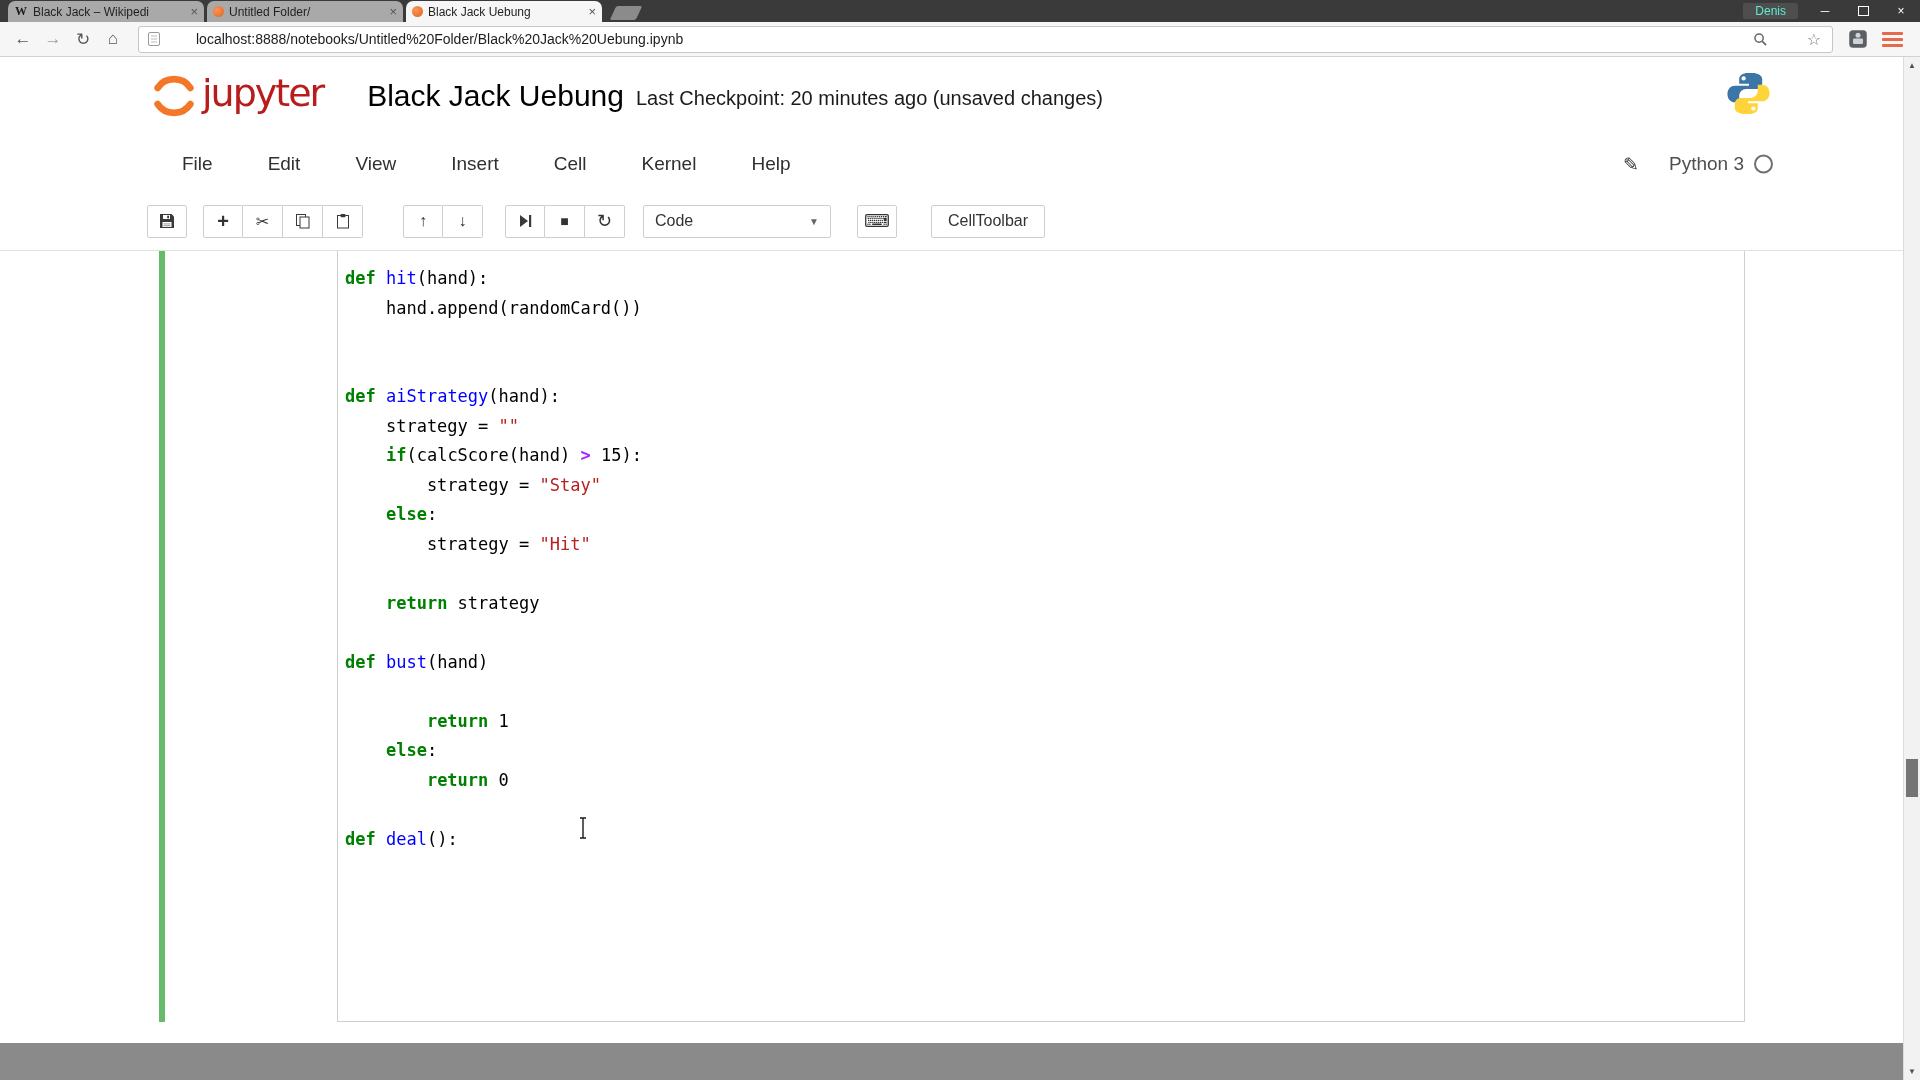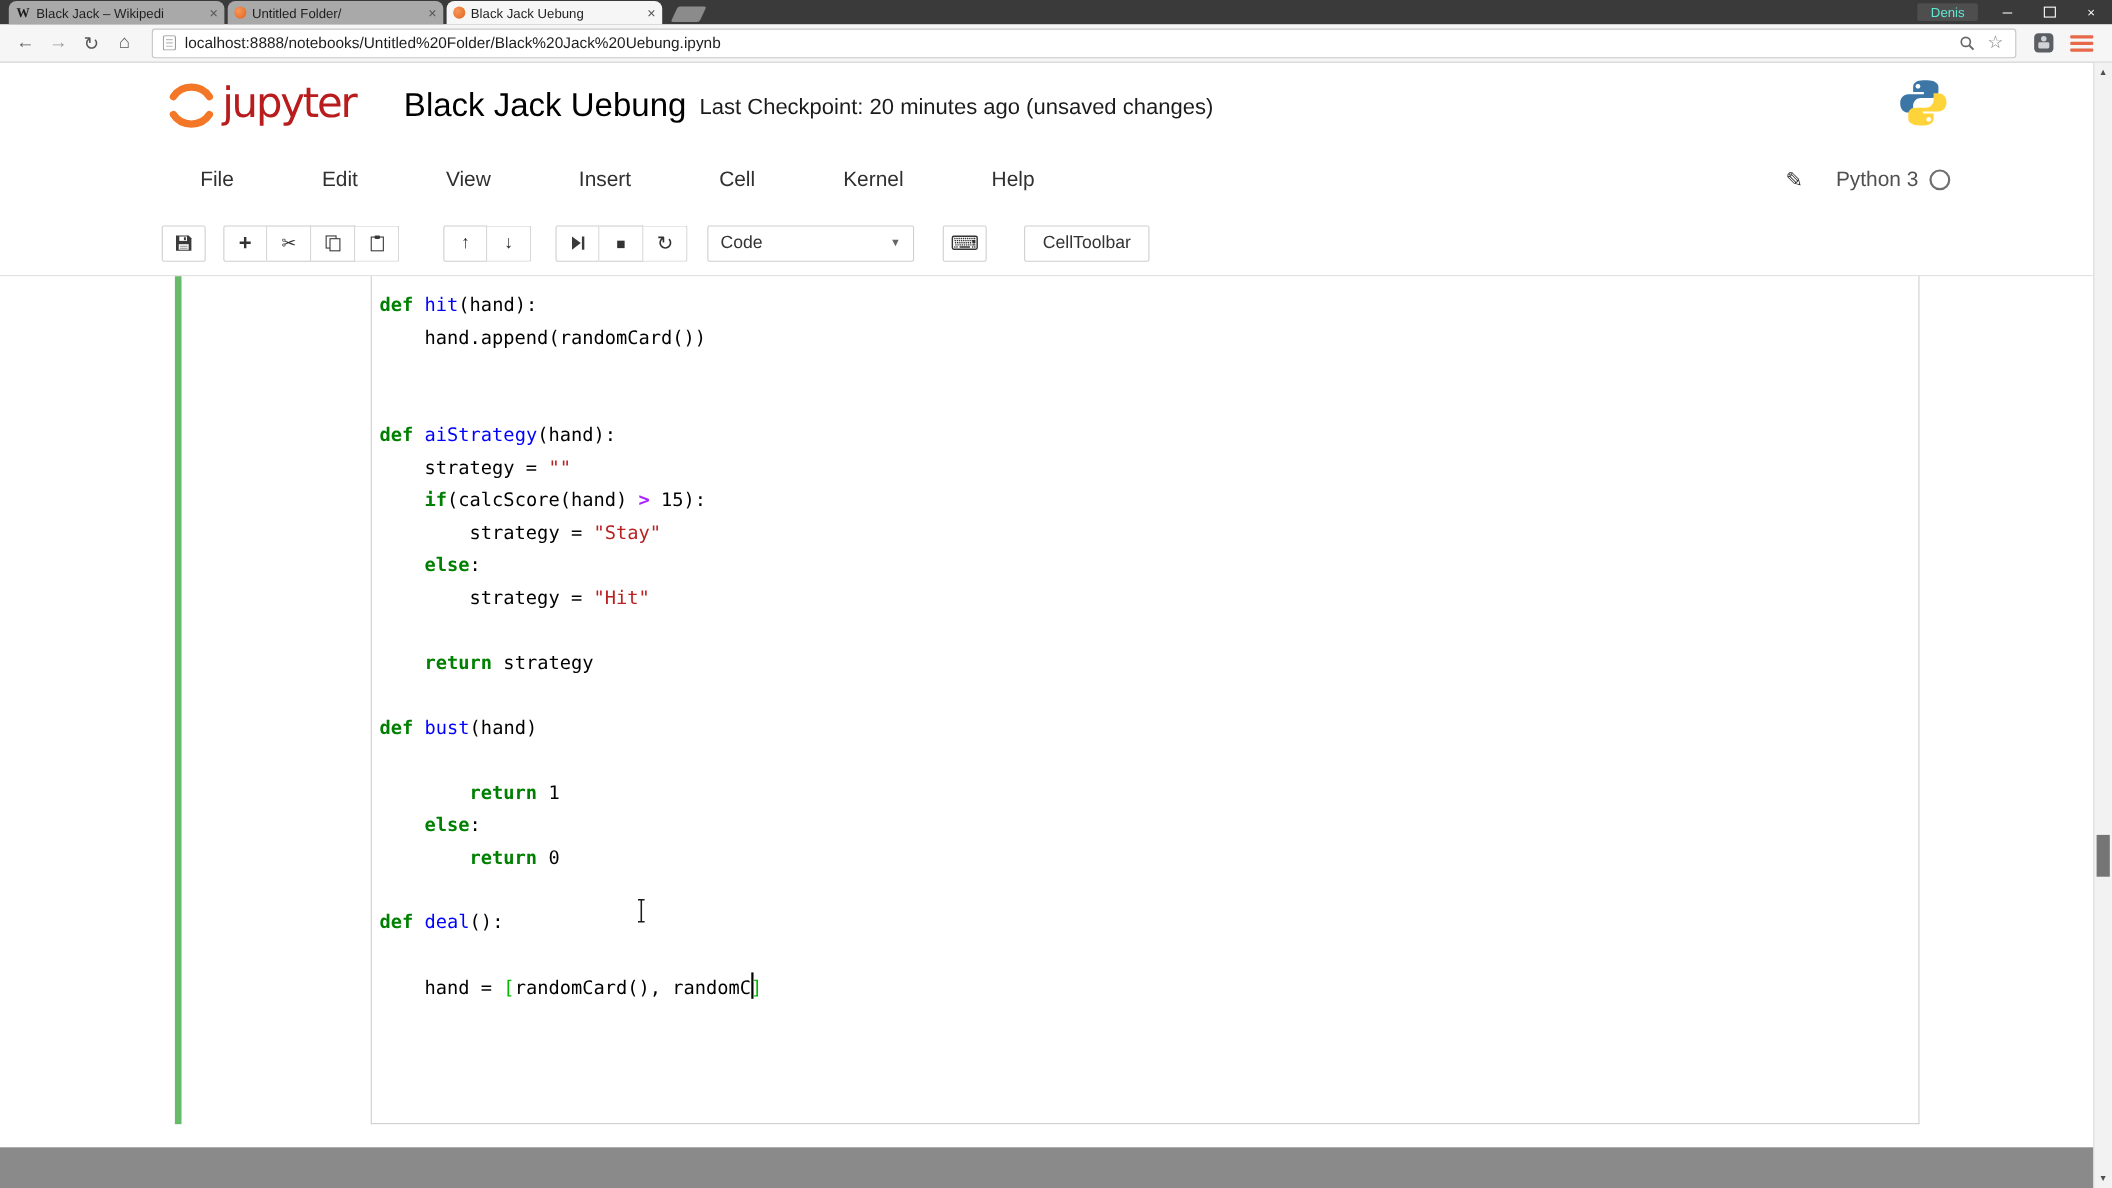--- a/index.html
+++ b/index.html
@@ -25,40 +25,40 @@
   .maxbox{display:block;width:9px;height:8px;border:1px solid #fff;}
 
   
   .navbar{position:absolute;top:22px;left:0;right:0;height:35px;background:#f6f6f6;
           border-bottom:1px solid #d2d2d2;display:flex;align-items:center;padding:0 8px;
           box-sizing:border-box;z-index:49;}
   .navbtn{width:30px;height:28px;display:flex;align-items:center;justify-content:center;
           font-size:17px;color:#585858;}
   .navbtn.fwd{color:#9c9c9c;}
   .urlbox{flex:1;height:25px;background:#fff;border:1px solid #c6c6c6;border-radius:3px;margin:0 10px;
-          display:flex;align-items:center;padding:0 9px;font-size:14px;color:#1d1d1d;}
+          display:flex;align-items:center;padding:0 9px;font-size:14px;color:#1d1d1d;gap:28px;}
   .urltext{flex:1;margin-left:8px;white-space:nowrap;overflow:hidden;}
   .uicon{width:18px;height:18px;display:flex;align-items:center;justify-content:center;margin-left:8px;}
   .staricon{font-size:16px;color:#777;}
   .exticon{width:20px;height:20px;margin:0 5px;}
   .menuicon{width:21px;height:15px;display:flex;flex-direction:column;justify-content:space-between;margin:0 9px;}
   .menuicon i{display:block;height:3px;background:#e8694a;border-radius:1px;}
 
   
   .jheader{position:absolute;top:57px;left:0;right:0;height:194px;background:#fff;
            border-bottom:1px solid #e1e1e1;box-sizing:border-box;z-index:10;}
   .brandrow{height:78px;display:flex;align-items:center;padding-left:150px;position:relative;}
   .jlogo{display:flex;align-items:center;}
   .jlogo svg{width:48px;height:48px;}
   .jlogotext{font-family:"DejaVu Sans",sans-serif;font-size:38px;color:#b91c1c;letter-spacing:-2px;
              margin-left:4px;padding-bottom:6px;}
   .ntitle{font-size:30px;color:#000;margin-left:44px;white-space:nowrap;}
   .ncheckpoint{font-size:20px;color:#1b1b1b;margin-left:12px;padding-top:5px;white-space:nowrap;}
   .pylogo{position:absolute;top:13px;right:148px;width:47px;height:47px;}
-  .menurow{height:57px;display:flex;align-items:center;padding-left:182px;gap:80px;font-size:19px;
+  .menurow{height:57px;display:flex;align-items:center;padding-left:182px;gap:55px;font-size:19px;
            color:#303030;position:relative;}
   .kernelarea{position:absolute;right:147px;top:50%;transform:translateY(-50%);display:flex;
               align-items:center;font-size:19px;color:#4f4f4f;}
   .pencil{font-size:19px;color:#333;margin-right:30px;}
   .kname{margin-right:10px;}
   .kcircle{width:15px;height:15px;border:2px solid #6f6f6f;border-radius:50%;}
   .toolrow{height:58px;display:flex;align-items:center;padding-left:147px;}
   .btn{height:33px;width:40px;background:#fff;border:1px solid #cfcfcf;border-radius:2px;display:flex;
        align-items:center;justify-content:center;color:#333;font-size:15px;box-sizing:border-box;}
   .btn svg{width:16px;height:16px;}
@@ -273,21 +273,20 @@
       <div class="code-line"><span class="tok-pl">    </span><span class="tok-kw">return</span><span class="tok-pl"> strategy</span></div>
       <div class="code-line"></div>
       <div class="code-line"><span class="tok-kw">def</span><span class="tok-pl"> </span><span class="tok-fn">bust</span><span class="tok-pl">(hand)</span></div>
       <div class="code-line"></div>
       <div class="code-line"><span class="tok-pl">        </span><span class="tok-kw">return</span><span class="tok-pl"> </span><span class="tok-num">1</span></div>
       <div class="code-line"><span class="tok-pl">    </span><span class="tok-kw">else</span><span class="tok-pl">:</span></div>
       <div class="code-line"><span class="tok-pl">        </span><span class="tok-kw">return</span><span class="tok-pl"> </span><span class="tok-num">0</span></div>
       <div class="code-line"></div>
       <div class="code-line"><span class="tok-kw">def</span><span class="tok-pl"> </span><span class="tok-fn">deal</span><span class="tok-pl">():</span></div>
       <div class="code-line"></div>
-      <div class="code-line"><span class="tok-pl">    hand = </span><span class="tok-mb">[</span><span class="tok-pl">randomCard(), randomC</span><span class="tok-cursor"></span><span class="tok-mb">]</span></div>
     </div>
   <span class="ibeam">
     <svg width="10" height="22" viewBox="0 0 10 22">
         <path d="M2 1h6M2 21h6M5 1v20" stroke="#1a1a1a" stroke-width="1.4" fill="none"></path>
       </svg>
   </span>
 </div>
 
 <div class="footer"></div>
 

